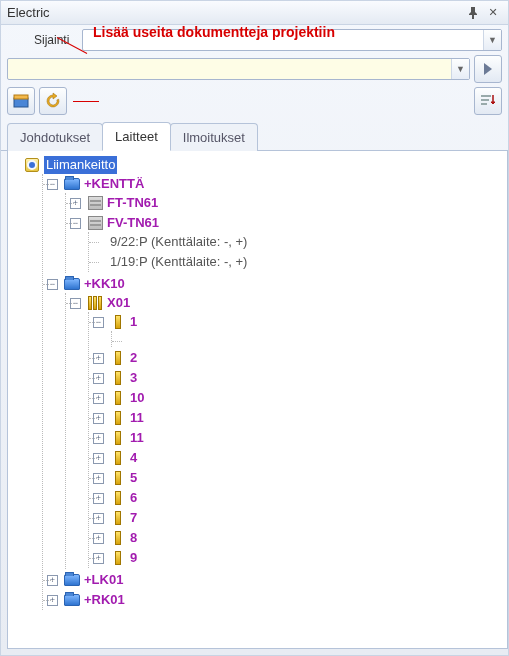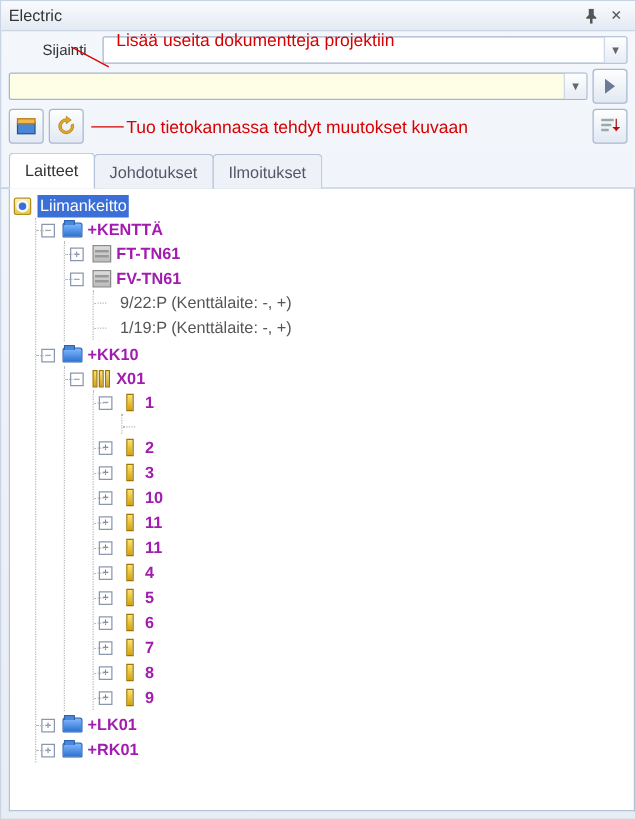--- a/index.html
+++ b/index.html
@@ -85,21 +85,21 @@
   .toolbar-row {
     display: flex; align-items: center; gap: 4px;
     padding: 2px 6px 6px 6px;
     position: relative;
   }
   .spacer { flex: 1; }
 
   .anno {
     position: absolute;
     color: #d80000;
-    font-weight: normal;
+    font-weight: bold;
     font-size: 14px;
     pointer-events: none;
     white-space: nowrap;
     text-align: right;
   }
   .anno-line {
     position: absolute;
     background: #d80000;
     pointer-events: none;
   }
@@ -132,21 +132,21 @@
     border-bottom: 1px solid #fff;
   }
 
   .tree-wrap {
     flex: 1;
     margin: 0 0 6px 6px;
     background: #fff;
     border: 1px solid #b5c3d9;
     border-top: none;
     overflow: auto;
-    padding: 4px 2px;
+    padding: 4px 16px;
   }
   ul.tree, ul.tree ul {
     list-style: none;
     margin: 0; padding: 0;
   }
   ul.tree ul {
     margin-left: 18px;
     border-left: 1px dotted #bbb;
     padding-left: 4px;
   }
@@ -293,27 +293,26 @@
     <span class="spacer"></span>
     <span class="iconbtn">
       <svg width="18" height="18" viewBox="0 0 18 18">
         <rect x="2" y="3" width="10" height="2" fill="#9aa"></rect>
         <rect x="2" y="7" width="8" height="2" fill="#9aa"></rect>
         <rect x="2" y="11" width="6" height="2" fill="#9aa"></rect>
         <path d="M14 3v9l-2-2h4l-2 2z" fill="#d33" stroke="#a11"></path>
       </svg>
     </span>
 
-    <span class="anno" style="left:100px; top:8px;">Tuo tietokannassa tehdyt muutokset kuvaan</span>
     <span class="anno-line" style="left:72px; top:16px; width:26px; height:1px;"></span>
   </div>
 
   <div class="tabs">
+    <div class="tab">Johdotukset</div>
     <div class="tab active">Laitteet</div>
-    <div class="tab">Johdotukset</div>
     <div class="tab">Ilmoitukset</div>
   </div>
 
   <div class="tree-wrap">
     <ul class="tree">
       <li>
         <span class="row">
           <span class="ico">
               <span class="root-ico"></span>
             </span>

